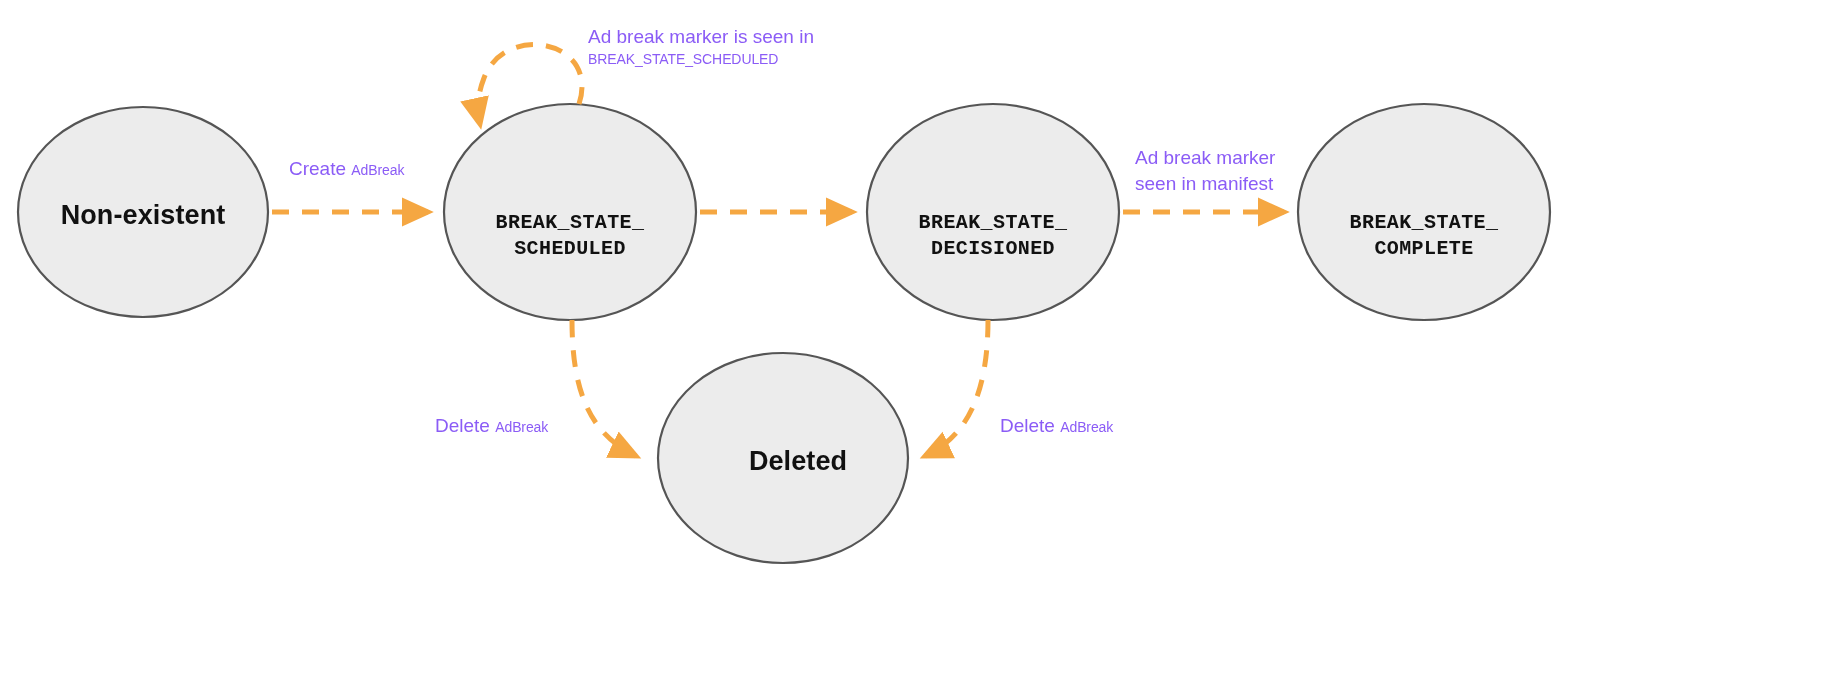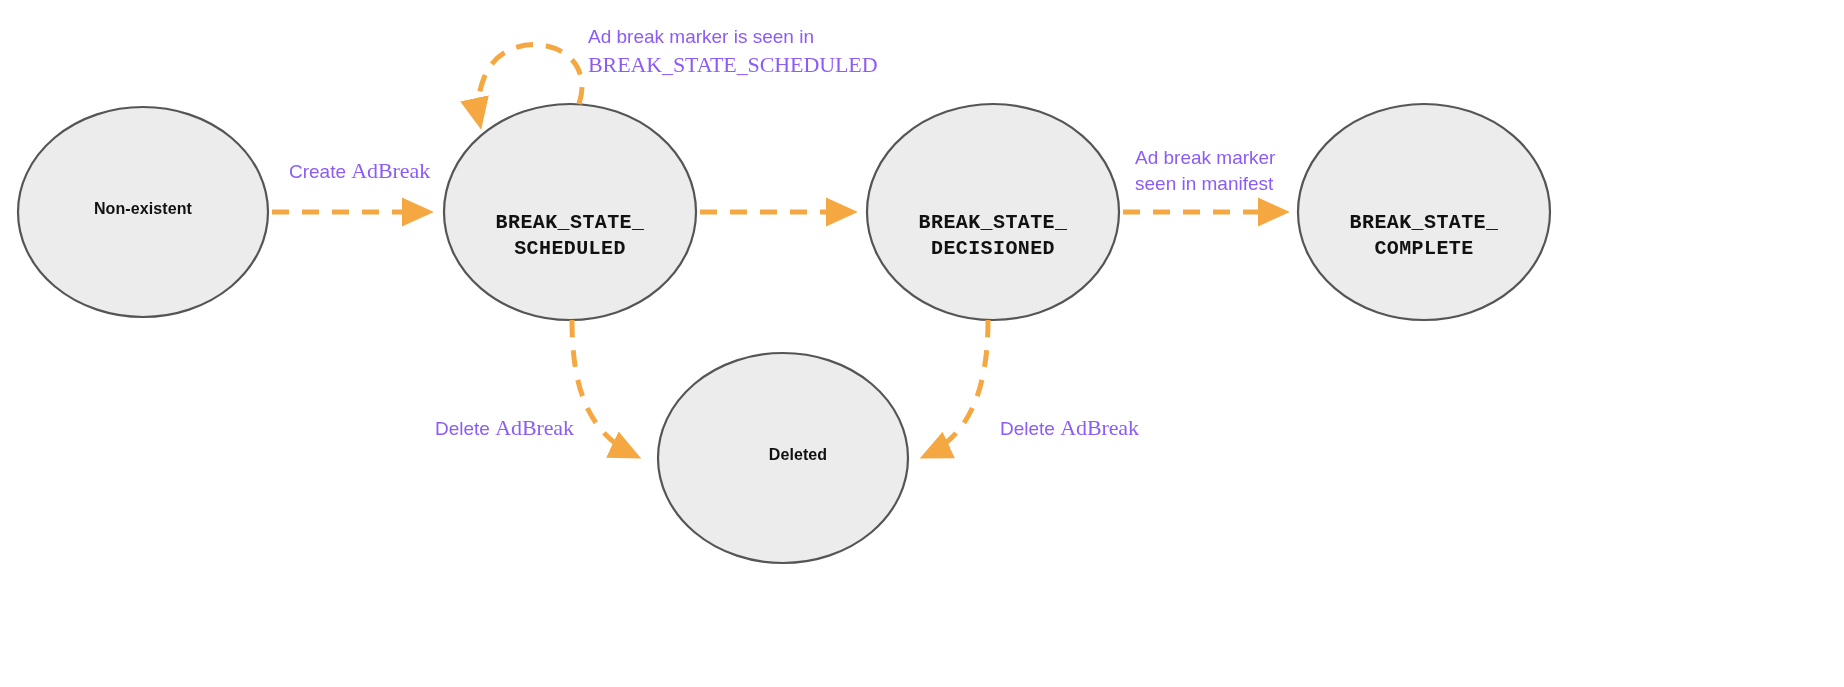--- a/index.html
+++ b/index.html
@@ -34,42 +34,42 @@
     position: absolute;
     text-align: center;
     font-weight: bold;
     color: #111111;
     line-height: 1.32;
     pointer-events: none;
     white-space: pre-line;
   }
   .node-label.sans {
     font-family: "Liberation Sans", sans-serif;
-    font-size: 16px;
+    font-size: 27px;
     letter-spacing: 0.1px;
   }
   .node-label.mono {
     font-family: "Liberation Mono", monospace;
     font-size: 20px;
     letter-spacing: 0.4px;
     margin-top: 23px;
   }
   .edge-label {
     position: absolute;
     color: #8b5cf6;
     line-height: 1.38;
     pointer-events: none;
   }
   .edge-label .sans {
     font-family: "Liberation Sans", sans-serif;
     font-size: 19px;
   }
   .edge-label .mono {
-    font-family: Liberation Serif, serif;
-    font-size: 22px;
+    font-family: Liberation Sans, sans-serif;
+    font-size: 14px;
     letter-spacing: -0.1px;
   }
   .edge-label .line {
     display: block;
     white-space: nowrap;
   }
   .edge-label.left { text-align: left; }
 </style>
 </head>
 <body>

